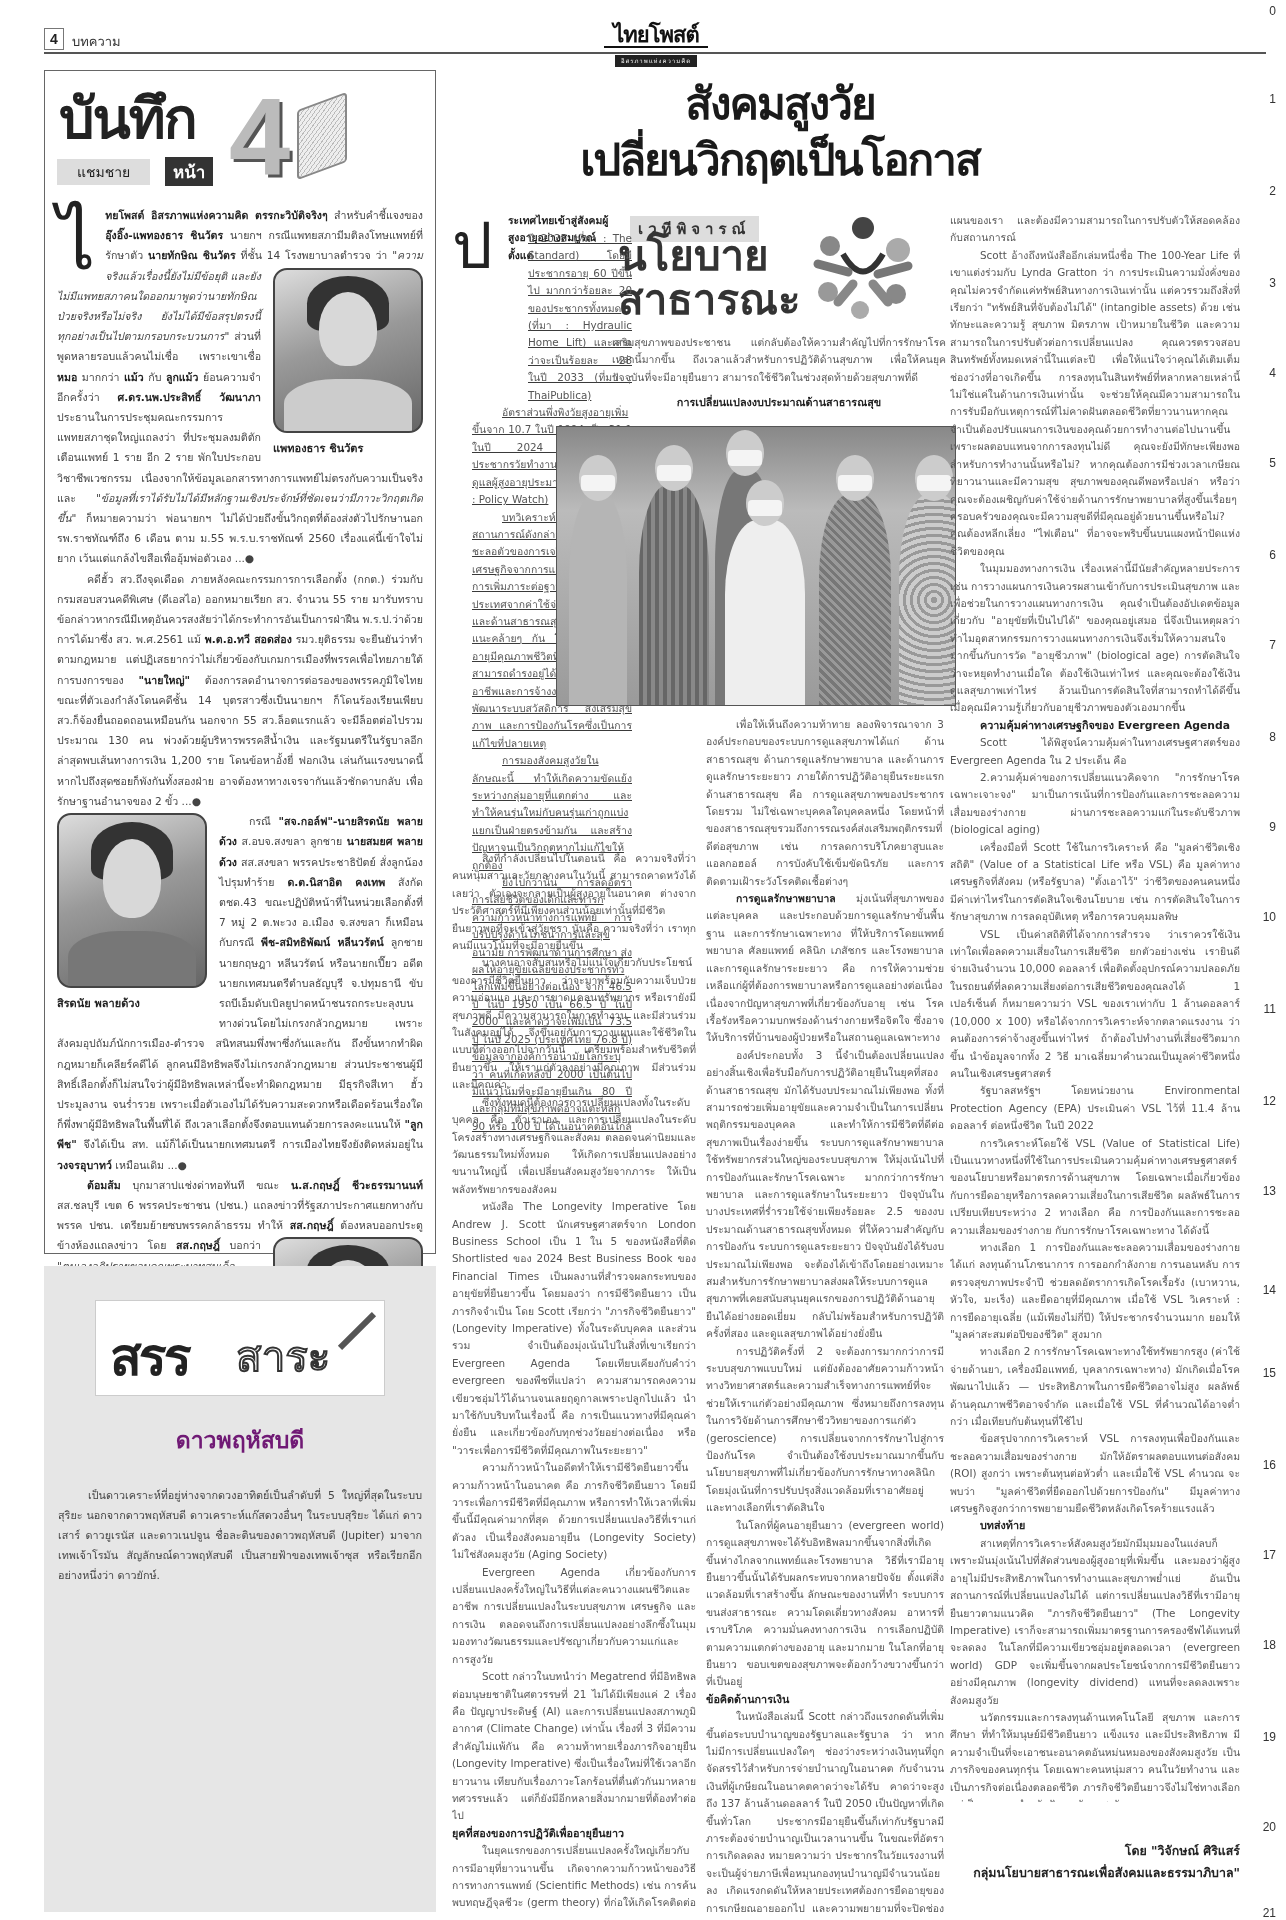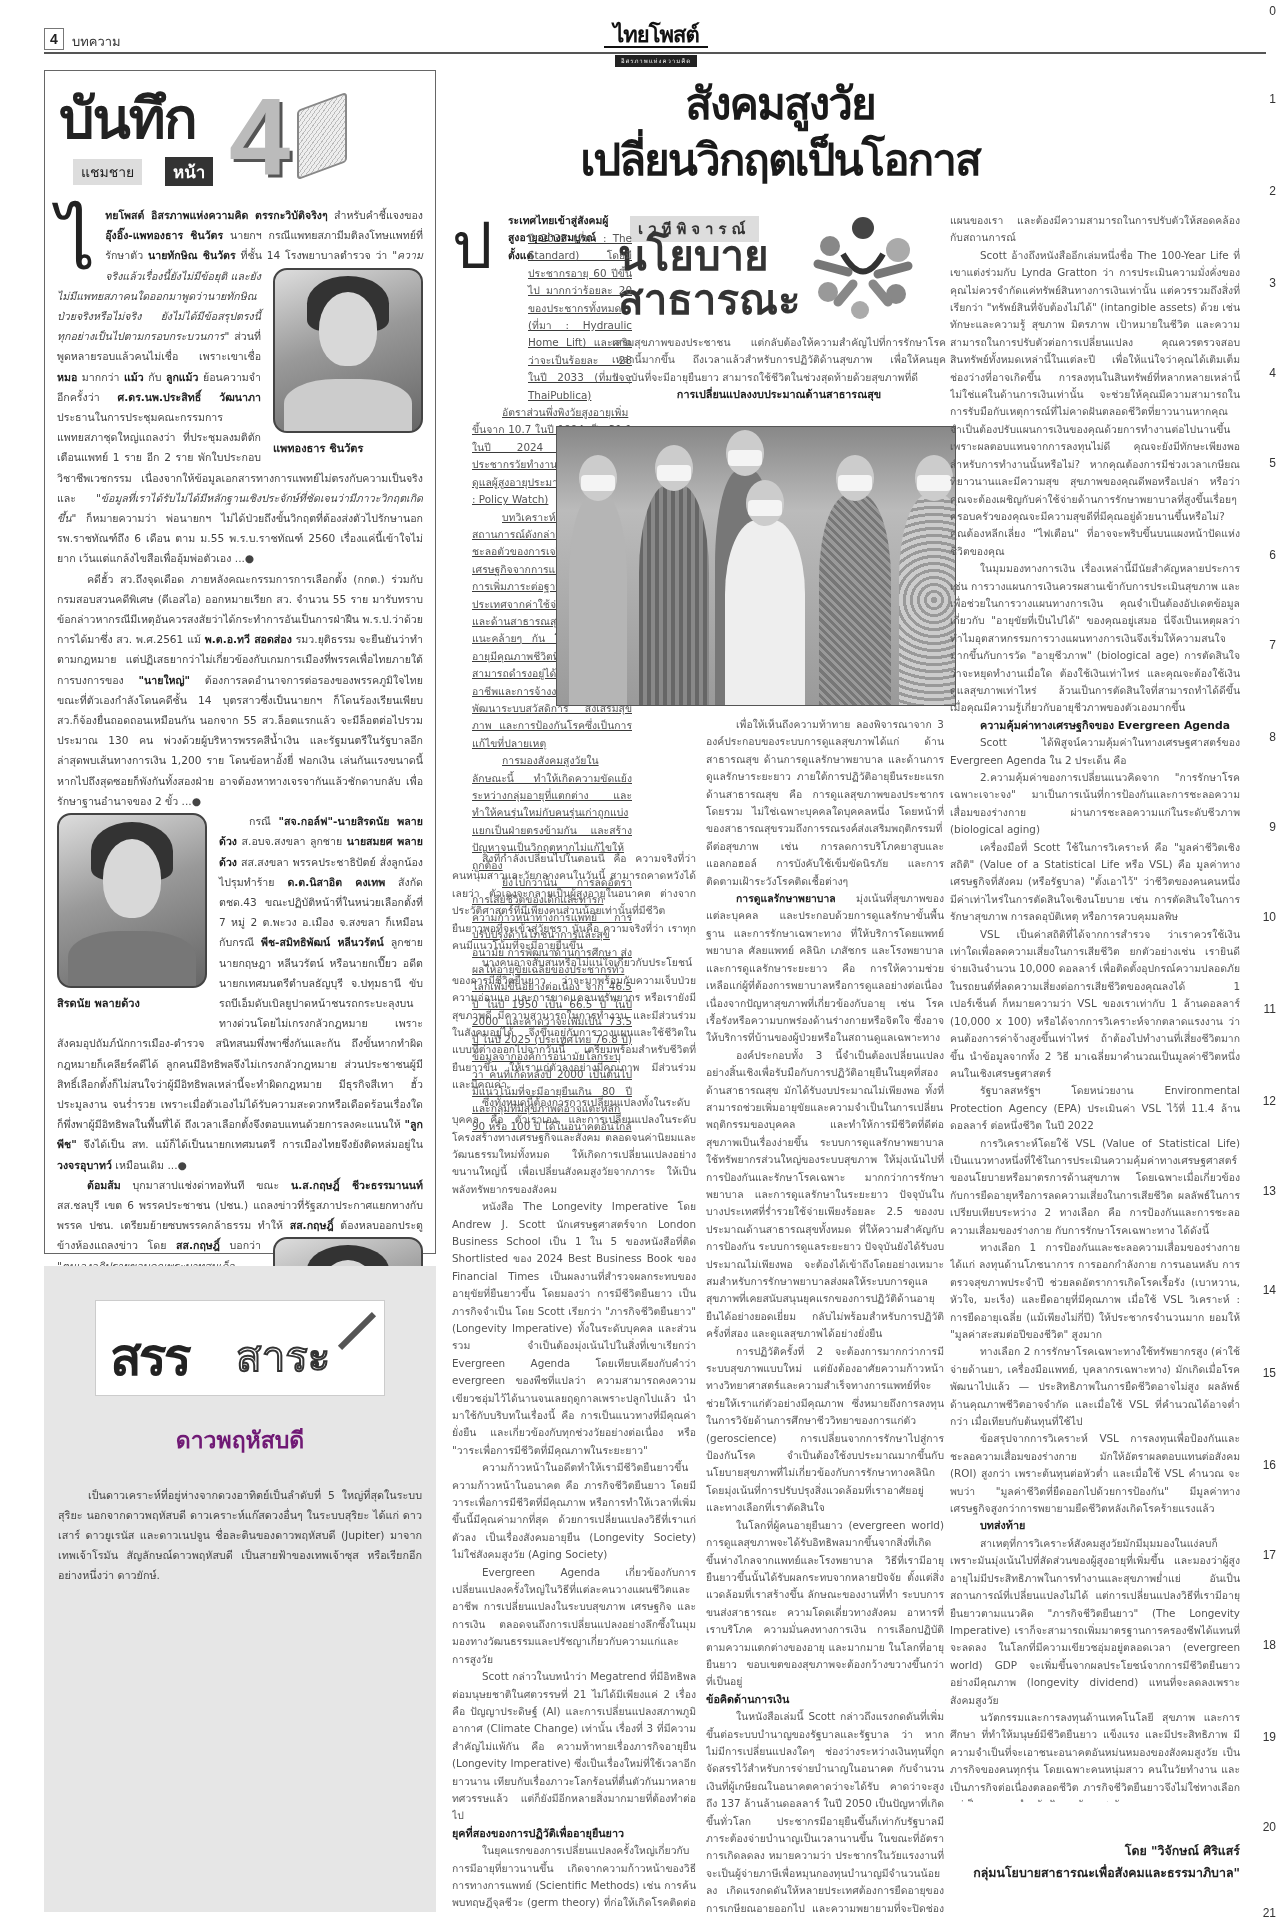--- a/index.html
+++ b/index.html
@@ -14,21 +14,21 @@
   .section-label { position: absolute; left: 28px; top: 7px; font-size: 13px; color: #333; }
   .logo { position: absolute; left: 560px; top: 0; width: 104px; text-align: center; }
   .logo-main { font-family: "DejaVu Sans", sans-serif; font-weight: bold; font-size: 22px; color: #111; letter-spacing: -1px; line-height: 22px; border-bottom: 2px solid #111; }
   .logo-tag { font-size: 6px; color: #fff; background: #222; display: inline-block; padding: 1px 6px; margin-top: 2px; letter-spacing: 1px; }
   .rule { position: absolute; left: 0; top: 28px; width: 1222px; border-top: 2px solid #555; }
 
   
   .leftbox { position: absolute; left: 44px; top: 70px; width: 392px; height: 1184px; border: 1.5px solid #666; padding: 14px 12px; }
   .col-logo { position: relative; height: 120px; }
   .col-logo .big { position: absolute; left: 2px; top: 4px; font-size: 56px; font-weight: bold; color: #222; letter-spacing: -2px; line-height: 60px; }
-  .col-logo .sub1 { position: absolute; left: 16px; top: 74px; font-size: 14px; color: #222; background: #ddd; padding: 2px 8px; }
+  .col-logo .sub1 { position: absolute; left: 0; top: 74px; font-size: 14px; color: #222; background: #ddd; padding: 2px 20px; }
   .col-logo .sub2 { position: absolute; left: 108px; top: 72px; font-size: 17px; font-weight: bold; color: #fff; background: #333; padding: 1px 8px; }
   .col-logo .four { position: absolute; left: 172px; top: -4px; font-size: 110px; font-weight: bold; color: #bbb; font-family: "Liberation Sans", sans-serif; text-shadow: 3px 3px 0 #555; line-height: 110px; }
   .col-logo .pages { position: absolute; left: 240px; top: 16px; width: 50px; height: 70px; border: 2px solid #888; border-radius: 4px; transform: skewY(-20deg); background: repeating-linear-gradient(135deg, #eee 0 3px, #bbb 3px 4px); }
 
   .txt { font-size: 10.6px; line-height: 20.2px; color: #444; text-align: justify; }
   .txt b { color: #222; }
   .txt i { color: #444; }
   .indent { text-indent: 30px; }
   .dropcap { float: left; font-family: "DejaVu Serif", serif; font-size: 76px; line-height: 68px; height: 72px; margin: 4px 10px 0 0; color: #222; }
 
@@ -56,21 +56,21 @@
   
   .col { position: absolute; }
   .col .txt { font-size: 10.4px; line-height: 17.4px; color: #555; }
 
   .policy-logo { position: absolute; left: 618px; top: 212px; width: 300px; height: 116px; }
   .policy-logo .tag { position: absolute; left: 12px; top: 4px; font-size: 15px; letter-spacing: 5px; background: #ddd; color: #333; padding: 1px 8px; font-weight: bold; }
   .policy-logo .t1 { position: absolute; left: 0; top: 22px; font-size: 42px; font-weight: bold; color: #333; line-height: 44px; }
   .policy-logo .t2 { position: absolute; left: 0; top: 66px; font-size: 42px; font-weight: bold; color: #333; line-height: 44px; }
   .policy-icon { position: absolute; left: 808px; top: 214px; width: 110px; height: 110px; }
 
-  .bighead { font-weight: bold; font-size: 10.8px; color: #222; text-align: center; }
+  .bighead { font-weight: bold; font-size: 10.8px; color: #222; text-align: center; margin-top: 8px; }
   .subhead { font-weight: bold; font-size: 10.8px; color: #222; }
 
   .groupphoto { position: absolute; left: 556px; top: 426px; width: 400px; height: 280px; border: 1px solid #555; background: linear-gradient(180deg, #888 0%, #bbb 30%, #9a9a9a 100%); overflow: hidden; }
   .person { position: absolute; bottom: 0; border-radius: 40% 40% 0 0; }
   .person .head { position: absolute; left: 50%; transform: translateX(-50%); top: -40px; width: 38px; height: 46px; background: #ccc; border-radius: 50%; }
   .person .mask { position: absolute; left: 50%; transform: translateX(-50%); top: -20px; width: 34px; height: 16px; background: #f4f4f4; border-radius: 4px; }
 
   .byline { font-family: "DejaVu Sans", sans-serif; font-size: 12.4px; font-weight: bold; color: #222; text-align: right; line-height: 22px; }
 </style>
 </head>

